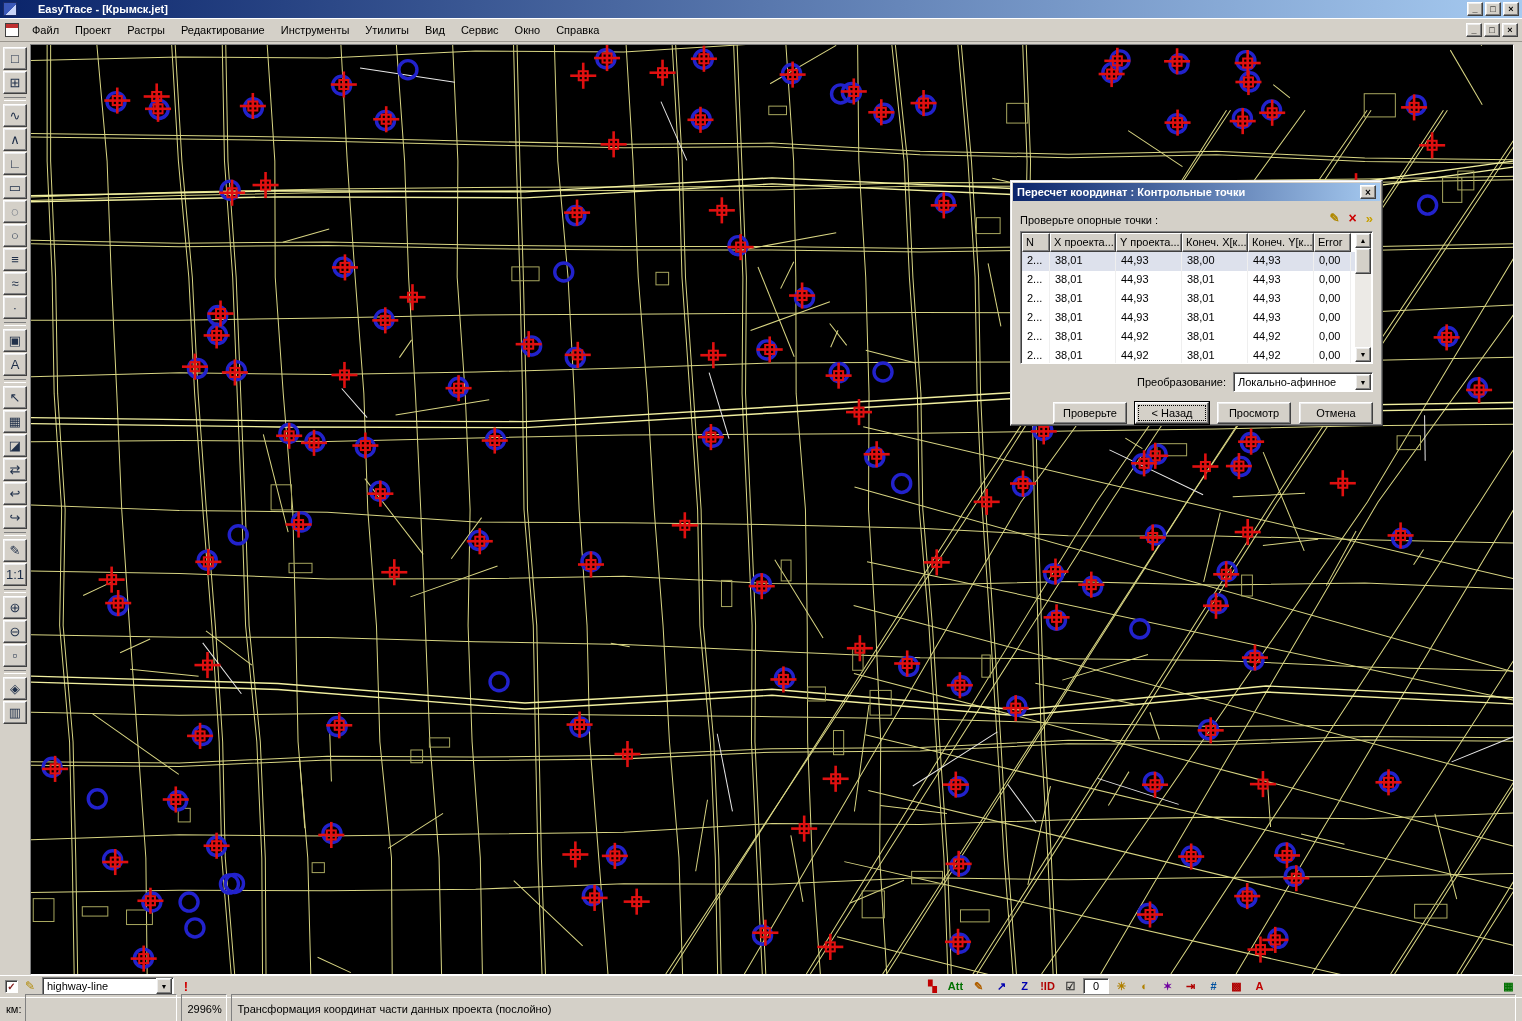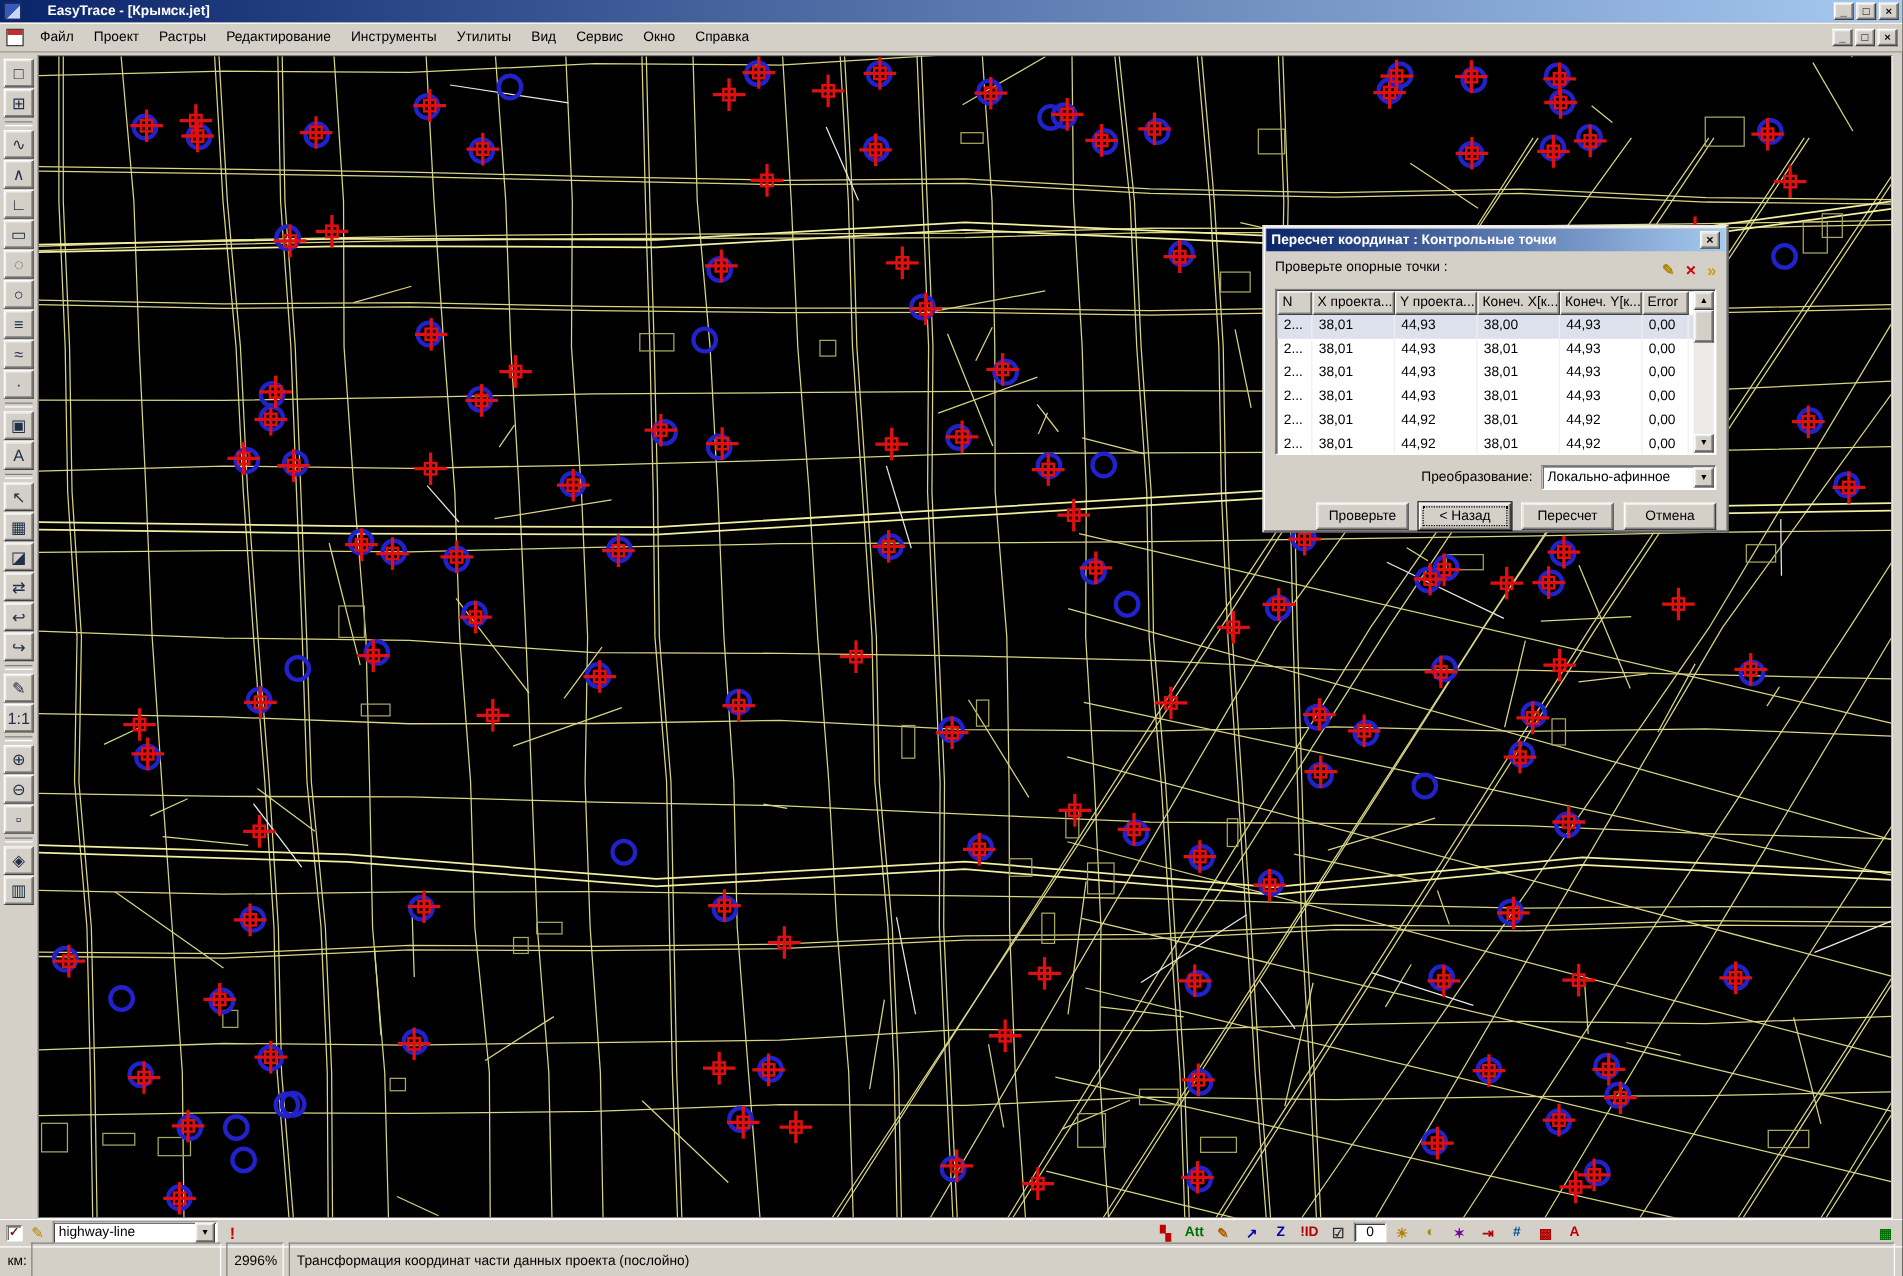--- a/index.html
+++ b/index.html
@@ -33,21 +33,21 @@
 
 #mapwrap{position:absolute;left:30px;top:44px;width:1484px;height:931px;border:1px solid;border-color:#808080 #ffffff #ffffff #808080;box-shadow:inset 1px 1px 0 #404040}
 #map-svg{display:block;width:100%;height:100%}
 
 
 #dialog{position:absolute;left:1010px;top:180px;width:373px;height:246px;background:#d4d0c8;border:1px solid;border-color:#e6e6e6 #404040 #404040 #e6e6e6;box-shadow:inset -1px -1px 0 #808080,inset 1px 1px 0 #ffffff;z-index:20}
 #dlg-title{height:18px;margin:2px;display:flex;align-items:center;padding:0 4px;color:#fff;font-weight:bold}
 .dlg-title-text{white-space:nowrap;overflow:hidden}
 .dlg-close{margin-left:auto;width:16px;height:14px;display:flex;align-items:center;justify-content:center;font-size:10px;font-weight:bold;padding:0}
 .dlg-body{padding:3px 9px 8px}
-.dlg-row1{display:flex;align-items:flex-start;height:18px;margin-top:2px}
+.dlg-row1{display:flex;align-items:flex-end;height:18px;margin-top:2px}
 .dlg-tools{margin-left:auto;display:flex;gap:7px;align-items:center}
 .dlg-tool{border:none;background:transparent;font-weight:bold;height:16px;padding:0 1px}
 .dlg-tool.edit{color:#b08800;font-size:12px}
 .dlg-tool.delete{color:#cc0000;font-size:14px;line-height:12px}
 .dlg-tool.more{color:#c8a000;font-size:13px;letter-spacing:-1px}
 
 .grid-table{position:relative;margin-top:5px;width:353px;height:133px;background:#fff;border:1px solid;border-color:#808080 #ffffff #ffffff #808080;box-shadow:inset 1px 1px 0 #404040;padding:1px 17px 1px 1px;overflow:hidden}
 #table-head,.trow{display:grid;grid-template-columns:28px 66px 66px 66px 66px 37px}
 #table-head{height:19px}
 .th{background:#d4d0c8;border:1px solid;border-color:#ffffff #404040 #404040 #ffffff;box-shadow:inset -1px -1px 0 #808080;padding:2px 3px;overflow:hidden;white-space:nowrap;font-weight:normal;text-align:left}
@@ -1215,21 +1215,21 @@
     <div class="transform-row">
       <span>Преобразование:</span>
       <span class="combo transform-combo">
         <span class="combo-text">Локально-афинное</span>
         <button class="combo-btn b-out">▼</button>
       </span>
     </div>
     <div class="dlg-buttons" id="dlg-buttons">
         <button class="dbtn b-out">Проверьте</button>
         <button class="dbtn b-out default">&lt; Назад</button>
-        <button class="dbtn b-out">Пересчет</button>
+        <button class="dbtn b-out">Просмотр</button>
         <button class="dbtn b-out">Отмена</button>
       </div>
   </div>
 </div>
 
 <div id="layerbar">
   <span class="checkbox">
     <span>✓</span>
   </span>
   <span class="layer-pencil">✎</span>

